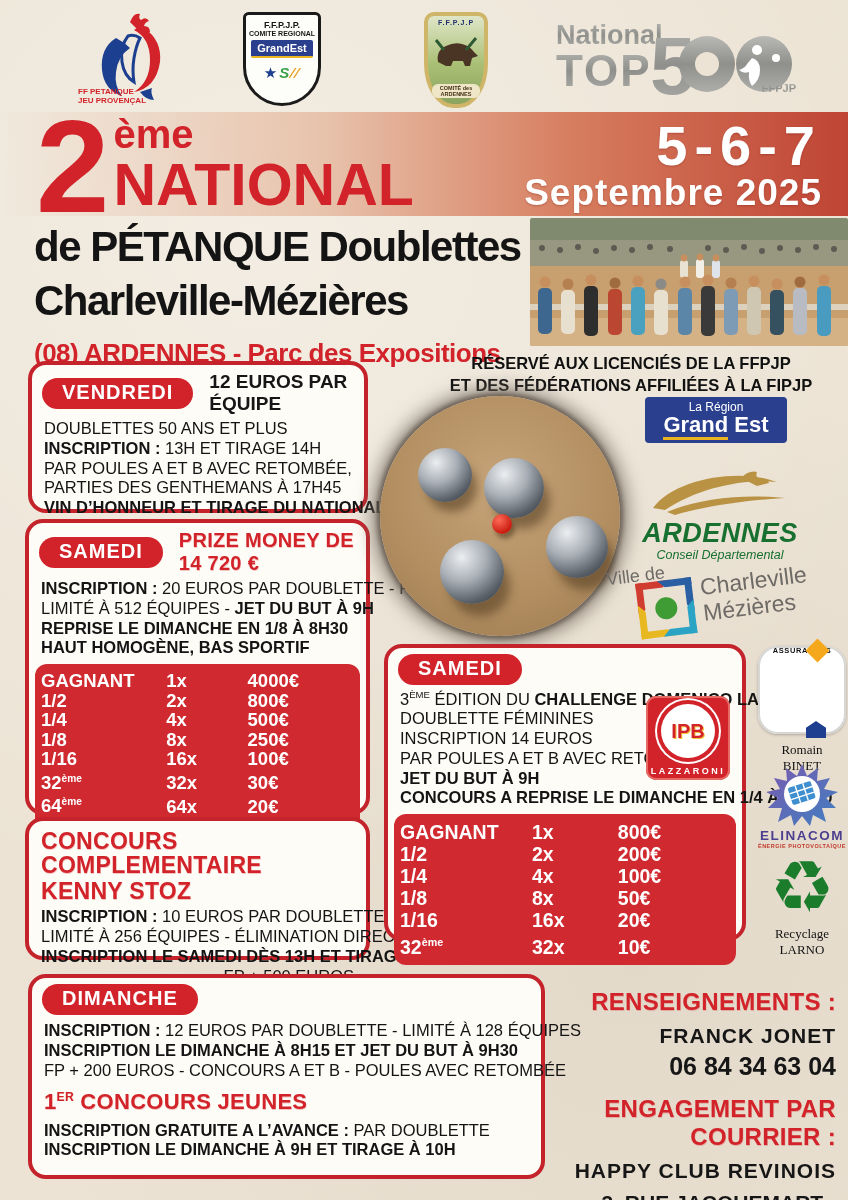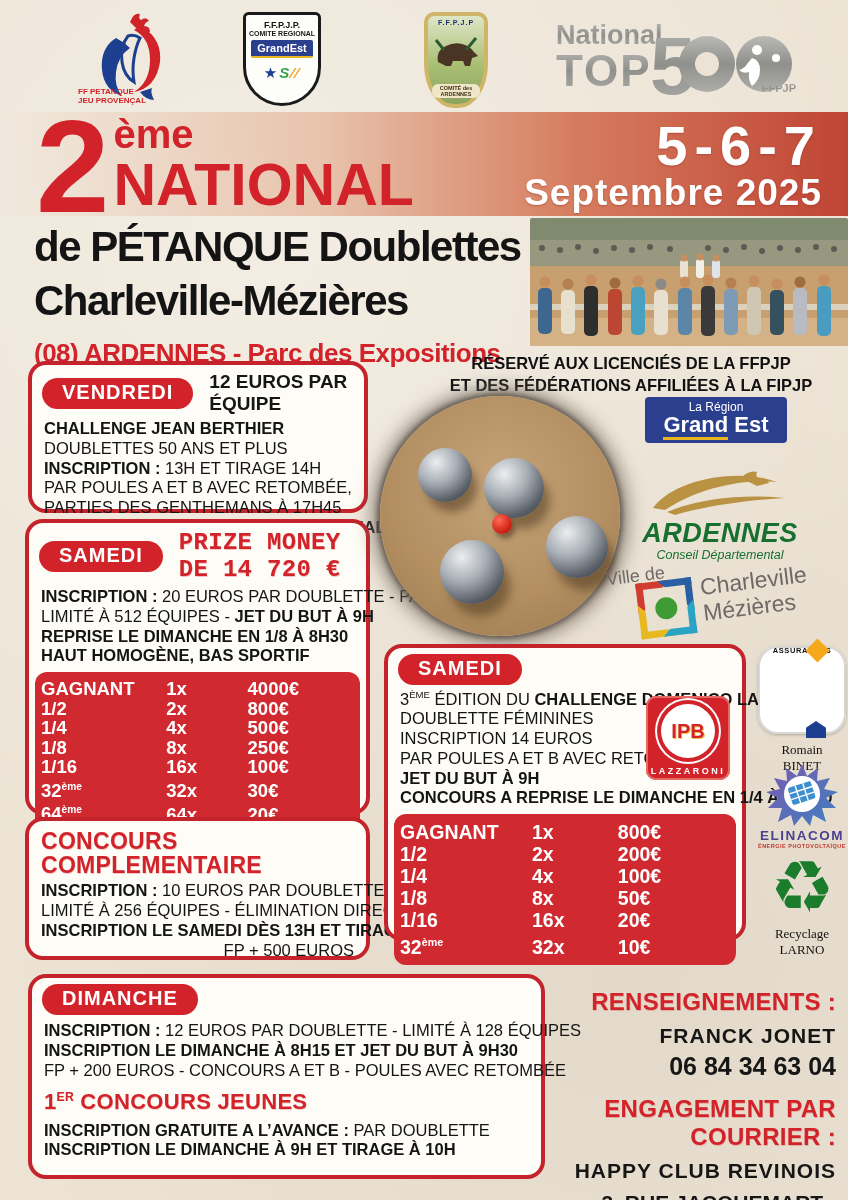--- a/index.html
+++ b/index.html
@@ -45,21 +45,21 @@
   
   .crowd{left:530px;top:218px;width:318px;height:128px;overflow:hidden;border-radius:2px;}
   .reserved{left:414px;top:352px;width:434px;text-align:center;font-size:16.5px;font-weight:800;line-height:1.35;color:#111;}
   
   .box{position:absolute;background:#fefcf6;border:4px solid #c4232b;border-radius:18px;box-sizing:border-box;}
   .box-head{display:flex;align-items:center;gap:16px;padding:6px 12px 0 10px;}
   .badge{display:inline-block;background:#d2232a;color:#fff;font-weight:800;font-size:20px;
          padding:3px 20px 5px;border-radius:22px;letter-spacing:1px;white-space:nowrap;}
   .fee{font-size:19px;font-weight:800;}
   .stencil{color:#d2232a;font-weight:800;letter-spacing:.3px;text-shadow:.5px .5px 0 rgba(210,35,42,.25);}
-  .prize-title{font-size:24px;font-family:Liberation Mono, monospace;}
+  .prize-title{font-size:20px;}
   .lines{padding:4px 12px 2px 12px;}
   .line{font-size:16.5px;line-height:1.2;color:#141414;white-space:nowrap;}
   .line .b,.line sup.b{font-weight:800;}
   .line sup{font-size:58%;}
   .ptable{background:#d02a30;border-radius:12px;margin:4px 6px 5px;padding:7px 6px;}
   .trow{display:flex;align-items:baseline;}
   .tcell{color:#fff;font-weight:800;}
   .tcell sup{font-size:55%;}
   .rank{width:40%;} .qty{width:26%;} .amount{width:34%;}
   .pt8 .tcell{font-size:18.5px;line-height:19.5px;}
@@ -275,21 +275,20 @@
     <div>RÉSERVÉ AUX LICENCIÉS DE LA FFPJP</div>
     <div>ET DES FÉDÉRATIONS AFFILIÉES À LA FIPJP</div>
   </div>
 
   <div class="box box-v">
     <div class="box-head">
       <span class="badge">VENDREDI</span>
       <span class="fee">12 EUROS PAR ÉQUIPE</span>
     </div>
     <div class="lines">
-        <div class="line"><span class="b">CHALLENGE JEAN BERTHIER</span></div>
         <div class="line"><span>DOUBLETTES 50 ANS ET PLUS</span></div>
         <div class="line"><span class="b">INSCRIPTION :</span><span> 13H ET TIRAGE 14H</span></div>
         <div class="line"><span>PAR POULES A ET B AVEC RETOMBÉE,</span></div>
         <div class="line"><span>PARTIES DES GENTHEMANS À 17H45</span></div>
         <div class="line"><span class="b">VIN D’HONNEUR ET TIRAGE DU NATIONAL A 19H</span></div>
       </div>
   </div>
 
   <div class="box box-s1">
     <div class="box-head">
@@ -341,20 +340,21 @@
         <div class="trow">
           <div class="tcell rank"><span>128</span><sup>ème</sup></div>
           <div class="tcell qty">128x</div>
           <div class="tcell amount">10€</div>
         </div>
       </div>
   </div>
 
   <div class="box box-c">
     <div class="stencil c-title">CONCOURS COMPLEMENTAIRE</div>
+    <div class="stencil c-title" style="padding-top:0;">KENNY STOZ</div>
     <div class="lines">
         <div class="line"><span class="b">INSCRIPTION :</span><span> 10 EUROS PAR DOUBLETTE</span></div>
         <div class="line"><span>LIMITÉ À 256 ÉQUIPES - ÉLIMINATION DIRECTE</span></div>
         <div class="line"><span class="b">INSCRIPTION LE SAMEDI DÈS 13H ET TIRAGE À 16H</span></div>
         <div class="line"><span>FP + 500 EUROS</span></div>
       </div>
   </div>
 
   <div class="abs balls">
     <div class="ball" style="left:38px;top:52px;width:54px;height:54px;box-shadow:7px 12px 9px -2px rgba(70,50,25,.5);"></div>

